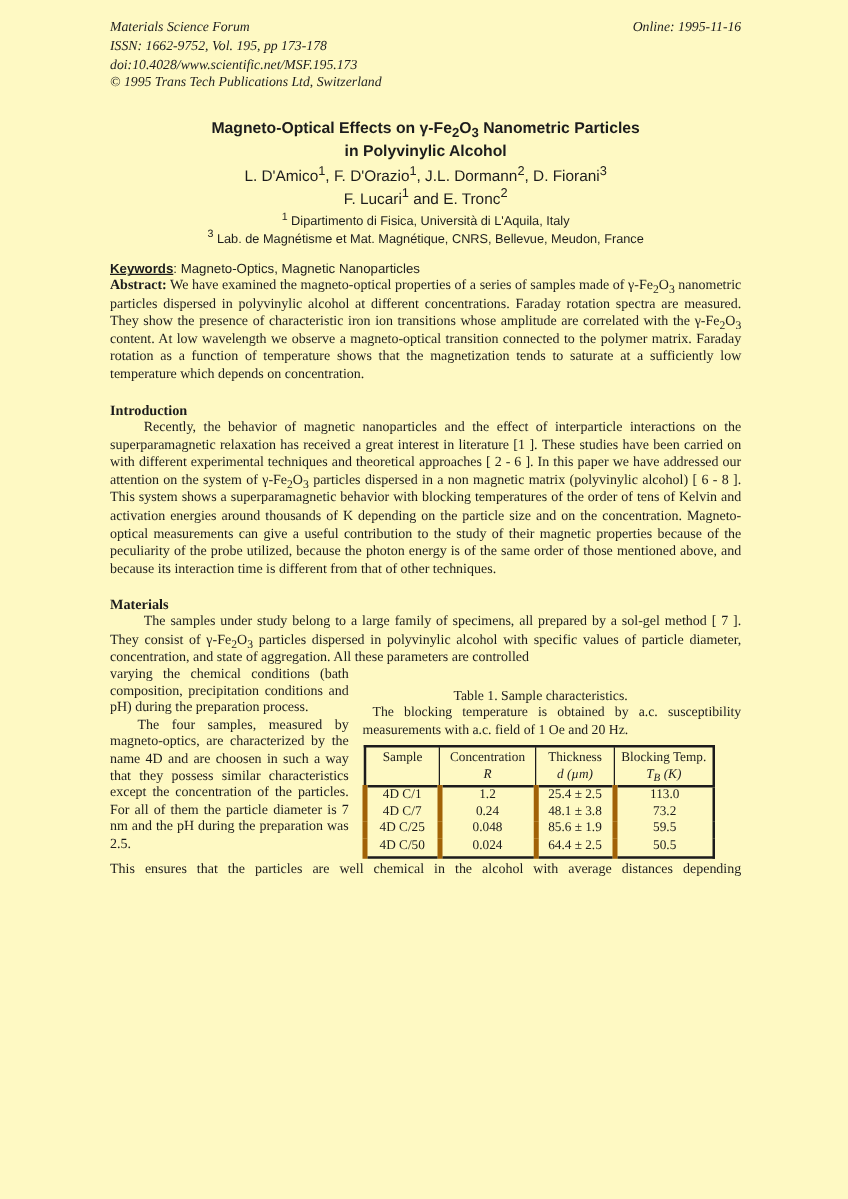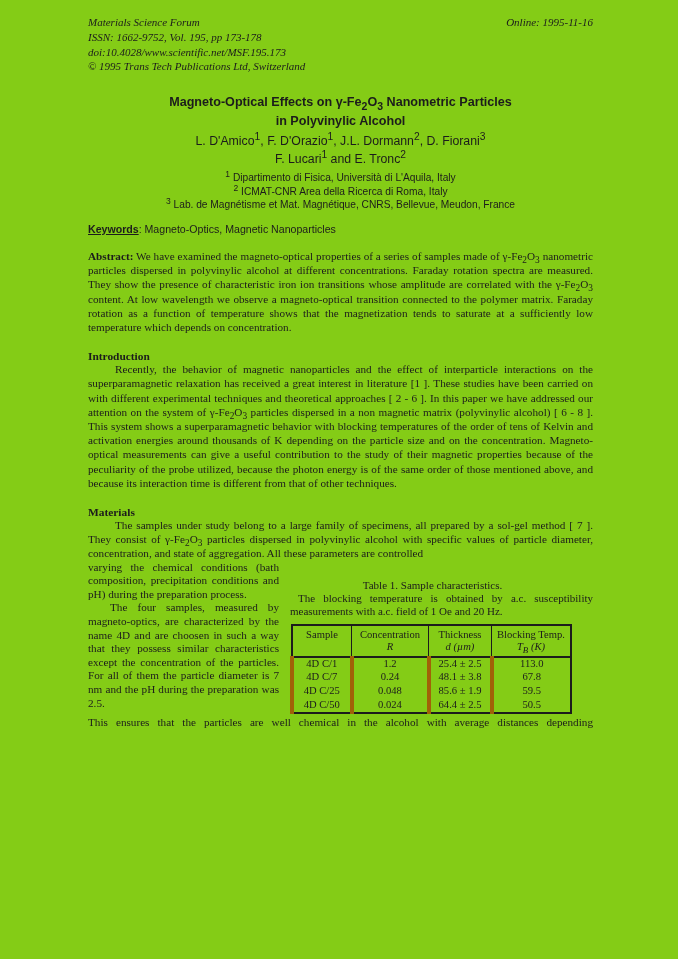--- a/index.html
+++ b/index.html
@@ -1,20 +1,20 @@
 <!DOCTYPE html>
 <html><head>
 <meta charset="utf-8">
 <style>
   html,body { margin:0; padding:0; background:#e8e8e8; }
   .page {
     position: relative;
     width: 678px; height: 959px;
     margin: 0 auto;
-    background: #84cc16;
+    background: #fef9c3;
     color: #1c1c1c;
     font-family: "Liberation Serif", serif;
     overflow: hidden;
   }
   .content { position:absolute; left:88px; top:15px; width:505px; }
 
   
   .jheader { display:flex; justify-content:space-between; align-items:flex-start;
              font-style:italic; font-size:11px; line-height:14.8px; }
   .jheader .right { white-space:nowrap; }
@@ -24,21 +24,21 @@
            font-weight:bold; font-size:12.6px; line-height:18.5px; }
   .authors { margin-top:2px; text-align:center; font-family:"Liberation Sans", sans-serif;
              font-size:12.3px; line-height:18px; }
   .affils { margin-top:3px; text-align:center; font-family:"Liberation Sans", sans-serif;
             font-size:10.2px; line-height:13.6px; }
   .keywords { margin-top:11px; font-family:"Liberation Sans", sans-serif; font-size:10.6px; }
   .kw-label { font-weight:bold; text-decoration:underline; }
 
   
   .body-p { font-size:11.2px; line-height:14.2px; text-align:justify; margin:0; }
-  .abstract { margin-top:14px; }
+  .abstract { }
   .abstract b { font-weight:bold; }
   .sec-head { font-weight:bold; font-size:11.4px; margin:16px 0 0 0; }
   .indent { text-indent:27px; }
 
   
   .columns { display:flex; align-items:flex-start; }
   .col-left { width:191px; flex:0 0 191px; }
   .col-left .body-p { line-height:13.6px; }
   .p2 { text-indent:22px; }
   .col-right { flex:1; padding-left:11px; padding-top:18px; }
@@ -81,21 +81,20 @@
       <div>in Polyvinylic Alcohol</div>
     </div>
 
     <div class="authors">
       <div>L. D'Amico<sup>1</sup>, F. D'Orazio<sup>1</sup>, J.L. Dormann<sup>2</sup>, D. Fiorani<sup>3</sup></div>
       <div>F. Lucari<sup>1</sup> and E. Tronc<sup>2</sup></div>
     </div>
 
     <div class="affils">
       <div><sup>1</sup> Dipartimento di Fisica, Università di L'Aquila, Italy</div>
-      <div><sup>2</sup> ICMAT-CNR Area della Ricerca di Roma, Italy</div>
       <div><sup>3</sup> Lab. de Magnétisme et Mat. Magnétique, CNRS, Bellevue, Meudon, France</div>
     </div>
 
     <div class="keywords">
       <span class="kw-label">Keywords</span><span>: Magneto-Optics, Magnetic Nanoparticles</span>
     </div>
 
     <p class="body-p abstract">
       <b>Abstract:</b><span> We have examined the magneto-optical properties of a series of samples made of γ-Fe<sub>2</sub>O<sub>3</sub> nanometric particles dispersed in polyvinylic alcohol at different concentrations. Faraday rotation spectra are measured. They show the presence of characteristic iron ion transitions whose amplitude are correlated with the γ-Fe<sub>2</sub>O<sub>3</sub> content. At low wavelength we observe a magneto-optical transition connected to the polymer matrix. Faraday rotation as a function of temperature shows that the magnetization tends to saturate at a sufficiently low temperature which depends on concentration.</span>
     </p>
@@ -139,21 +138,21 @@
             <tr>
               <td>4D C/1</td>
               <td>1.2</td>
               <td>25.4 ± 2.5</td>
               <td>113.0</td>
             </tr>
             <tr>
               <td>4D C/7</td>
               <td>0.24</td>
               <td>48.1 ± 3.8</td>
-              <td>67.8</td>
+              <td>73.2</td>
             </tr>
             <tr>
               <td>4D C/25</td>
               <td>0.048</td>
               <td>85.6 ± 1.9</td>
               <td>59.5</td>
             </tr>
             <tr>
               <td>4D C/50</td>
               <td>0.024</td>

